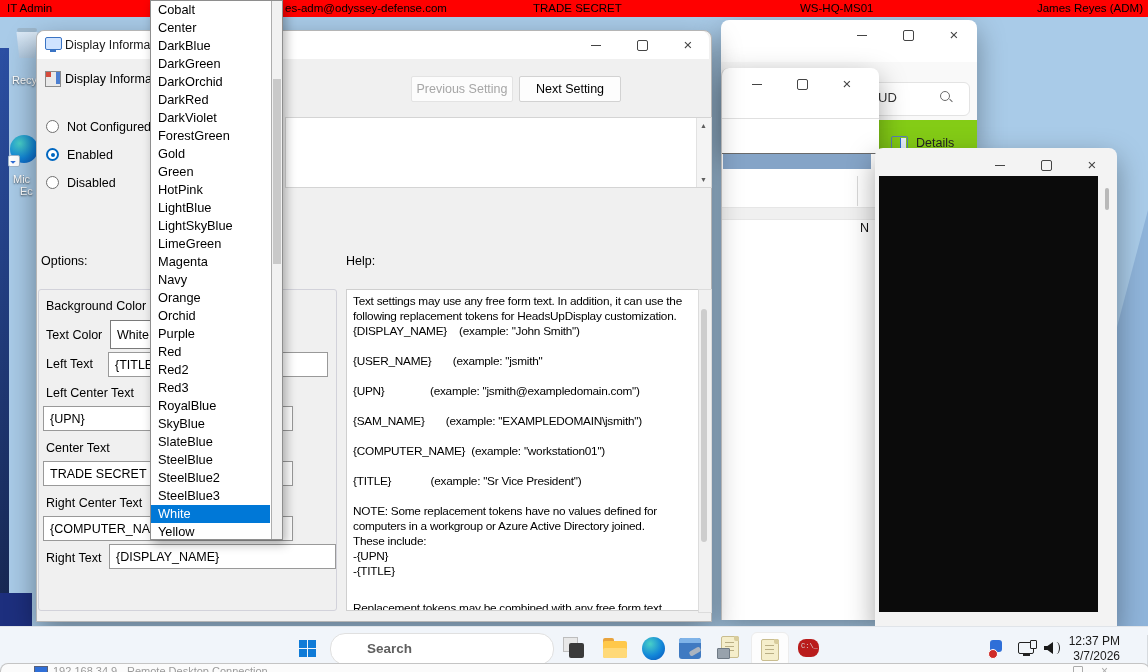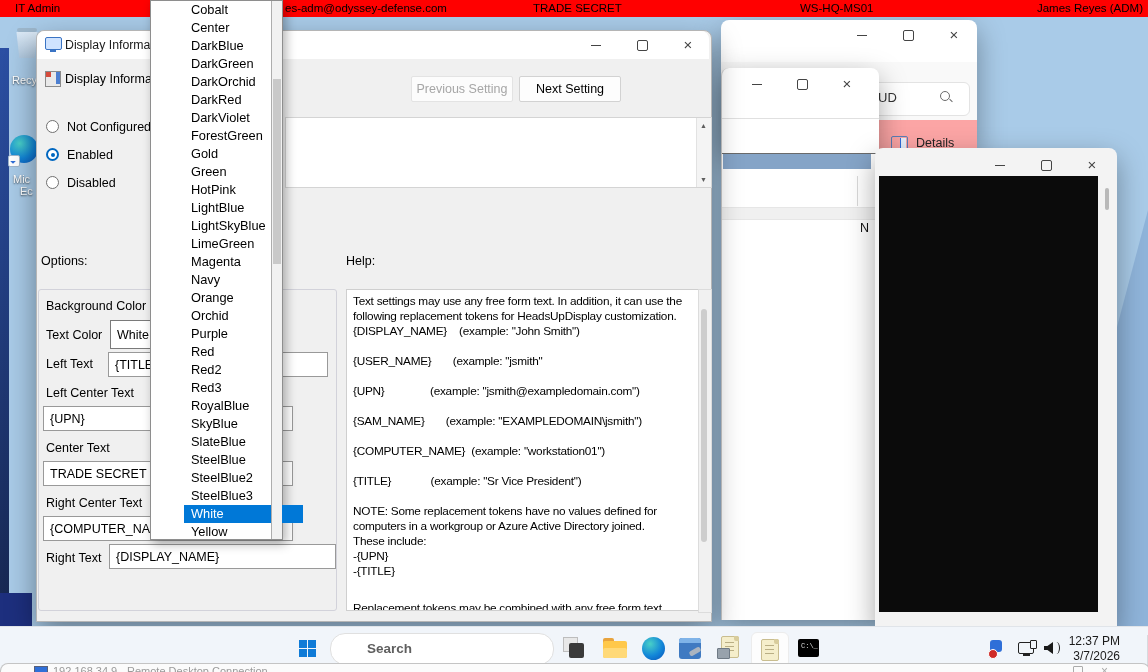--- a/index.html
+++ b/index.html
@@ -92,21 +92,21 @@
       <span class="wb wb-close">×</span>
     </div>
     <div class="abs" style="left:0;top:42px;width:256px;height:58px;background:#f9f9f9;border-bottom:1px solid #ececec;">
       <div class="abs" style="left:117px;top:20px;width:130px;height:32px;background:#fff;border:1px solid #e3e3e3;border-radius:6px;"></div>
       <div class="txt" style="left:157px;top:28px;font-size:13px;color:#333;">UD</div>
       <div class="mag abs" style="left:219px;top:29px;">
         <span class="mag-c" style="border-color:#6b6b6b;"></span>
           <span class="mag-h" style="border-color:#6b6b6b;"></span>
       </div>
     </div>
-    <div class="abs" style="left:157px;top:100px;width:99px;height:47px;background:#fca5a5;">
+    <div class="abs" style="left:157px;top:100px;width:99px;height:47px;background:#84cc16;">
       <div class="abs" style="left:13px;top:16px;width:15px;height:12px;border:1.5px solid #5b7fb9;border-radius:2px;">
         <div class="abs" style="right:1px;top:1px;width:5px;height:10px;background:#e9f0fb;border-left:1.5px solid #2f6fde;"></div>
       </div>
       <div class="txt" style="left:38px;top:16px;font-size:12.5px;color:#222;">Details</div>
     </div>
   </div>
 
   <div class="win rtop" style="left:721px;top:68px;width:157px;height:552px;border-left:1px solid #c9c9c9;">
     <div class="winbtns" style="left:28px;top:9px;gap:31px;">
       <span class="wb">
@@ -225,21 +225,21 @@
 -{UPN}
 -{TITLE}</div>
       <div class="helvtxt abs" style="left:6px;top:311px;width:336px;">Replacement tokens may be combined with any free form text.</div>
     </div>
     <div class="abs" style="left:661px;top:258px;width:12px;height:322px;background:#f1f1f1;border:1px solid #dcdcdc;">
       <div class="abs" style="left:2px;top:19px;width:6px;height:233px;background:#cdcdcd;border-radius:3px;"></div>
     </div>
   </div>
 
   <div class="ddlist">
-    <div style="position:absolute;left:0;top:0;margin-left:33px;">
+    <div style="position:absolute;left:0;top:0;">
         <div class="dd-item">Cobalt</div>
         <div class="dd-item">Center</div>
         <div class="dd-item">DarkBlue</div>
         <div class="dd-item">DarkGreen</div>
         <div class="dd-item">DarkOrchid</div>
         <div class="dd-item">DarkRed</div>
         <div class="dd-item">DarkViolet</div>
         <div class="dd-item">ForestGreen</div>
         <div class="dd-item">Gold</div>
         <div class="dd-item">Green</div>
@@ -263,21 +263,21 @@
         <div class="dd-item">SteelBlue3</div>
         <div class="dd-item selected">White</div>
         <div class="dd-item">Yellow</div>
       </div>
     <div class="dd-scroll">
       <div class="dd-thumb" style="top:78px;height:185px;"></div>
     </div>
   </div>
 
   <div class="hud" style="background:#ff0000;">
-    <span style="left:15px;">IT Admin</span>
+    <span style="left:7px;">IT Admin</span>
     <span style="left:285px;">es-adm@odyssey-defense.com</span>
     <span style="left:533px;">TRADE SECRET</span>
     <span style="left:800px;">WS-HQ-MS01</span>
     <span style="right:5px;">James Reyes (ADM)</span>
   </div>
 
   <div class="taskbar">
 
     <div class="abs" style="left:299px;top:13px;width:18px;height:18px;">
       <div class="abs" style="left:0;top:0;width:8px;height:8px;background:#0f7bd7;"></div>
@@ -316,21 +316,21 @@
       <div class="abs" style="left:-4px;top:12px;width:11px;height:9px;background:#98a2ac;border:1px solid #6f7a85;border-radius:1px;"></div>
     </div>
     <div class="abs" style="left:751px;top:5px;width:36px;height:34px;background:#fdfdfd;border:1px solid #ececec;border-radius:6px;">
       <div class="scrollicon" style="position:absolute;left:9px;top:6px;">
           <span class="scroll-fold"></span>
           <i style="top:5px;"></i>
           <i style="top:9px;"></i>
           <i style="top:13px;"></i>
         </div>
     </div>
-    <div class="abs" style="left:798px;top:12px;width:21px;height:18px;background:#000000;border-radius:2px;">
+    <div class="abs" style="left:798px;top:12px;width:21px;height:18px;background:#b91c1c;border-radius:8px;">
       <span style="position:absolute;left:3px;top:3px;font-size:7px;color:#ddd;font-family:'Liberation Mono',monospace;">C:\_</span>
     </div>
 
     <div class="abs" style="left:988px;top:13px;width:18px;height:18px;">
       <div class="abs" style="left:2px;top:0;width:12px;height:12px;background:#2f6fd8;border-radius:3px;"></div>
       <div class="abs" style="left:0;top:9px;width:8px;height:8px;background:#cf2b28;border-radius:50%;border:1px solid #fff;"></div>
     </div>
     <div class="abs" style="left:1018px;top:13px;width:20px;height:18px;">
       <div class="abs" style="left:0;top:2px;width:14px;height:10px;border:1.5px solid #222;border-radius:2px;"></div>
       <div class="abs" style="left:5px;top:14px;width:7px;height:2px;background:#222;"></div>

